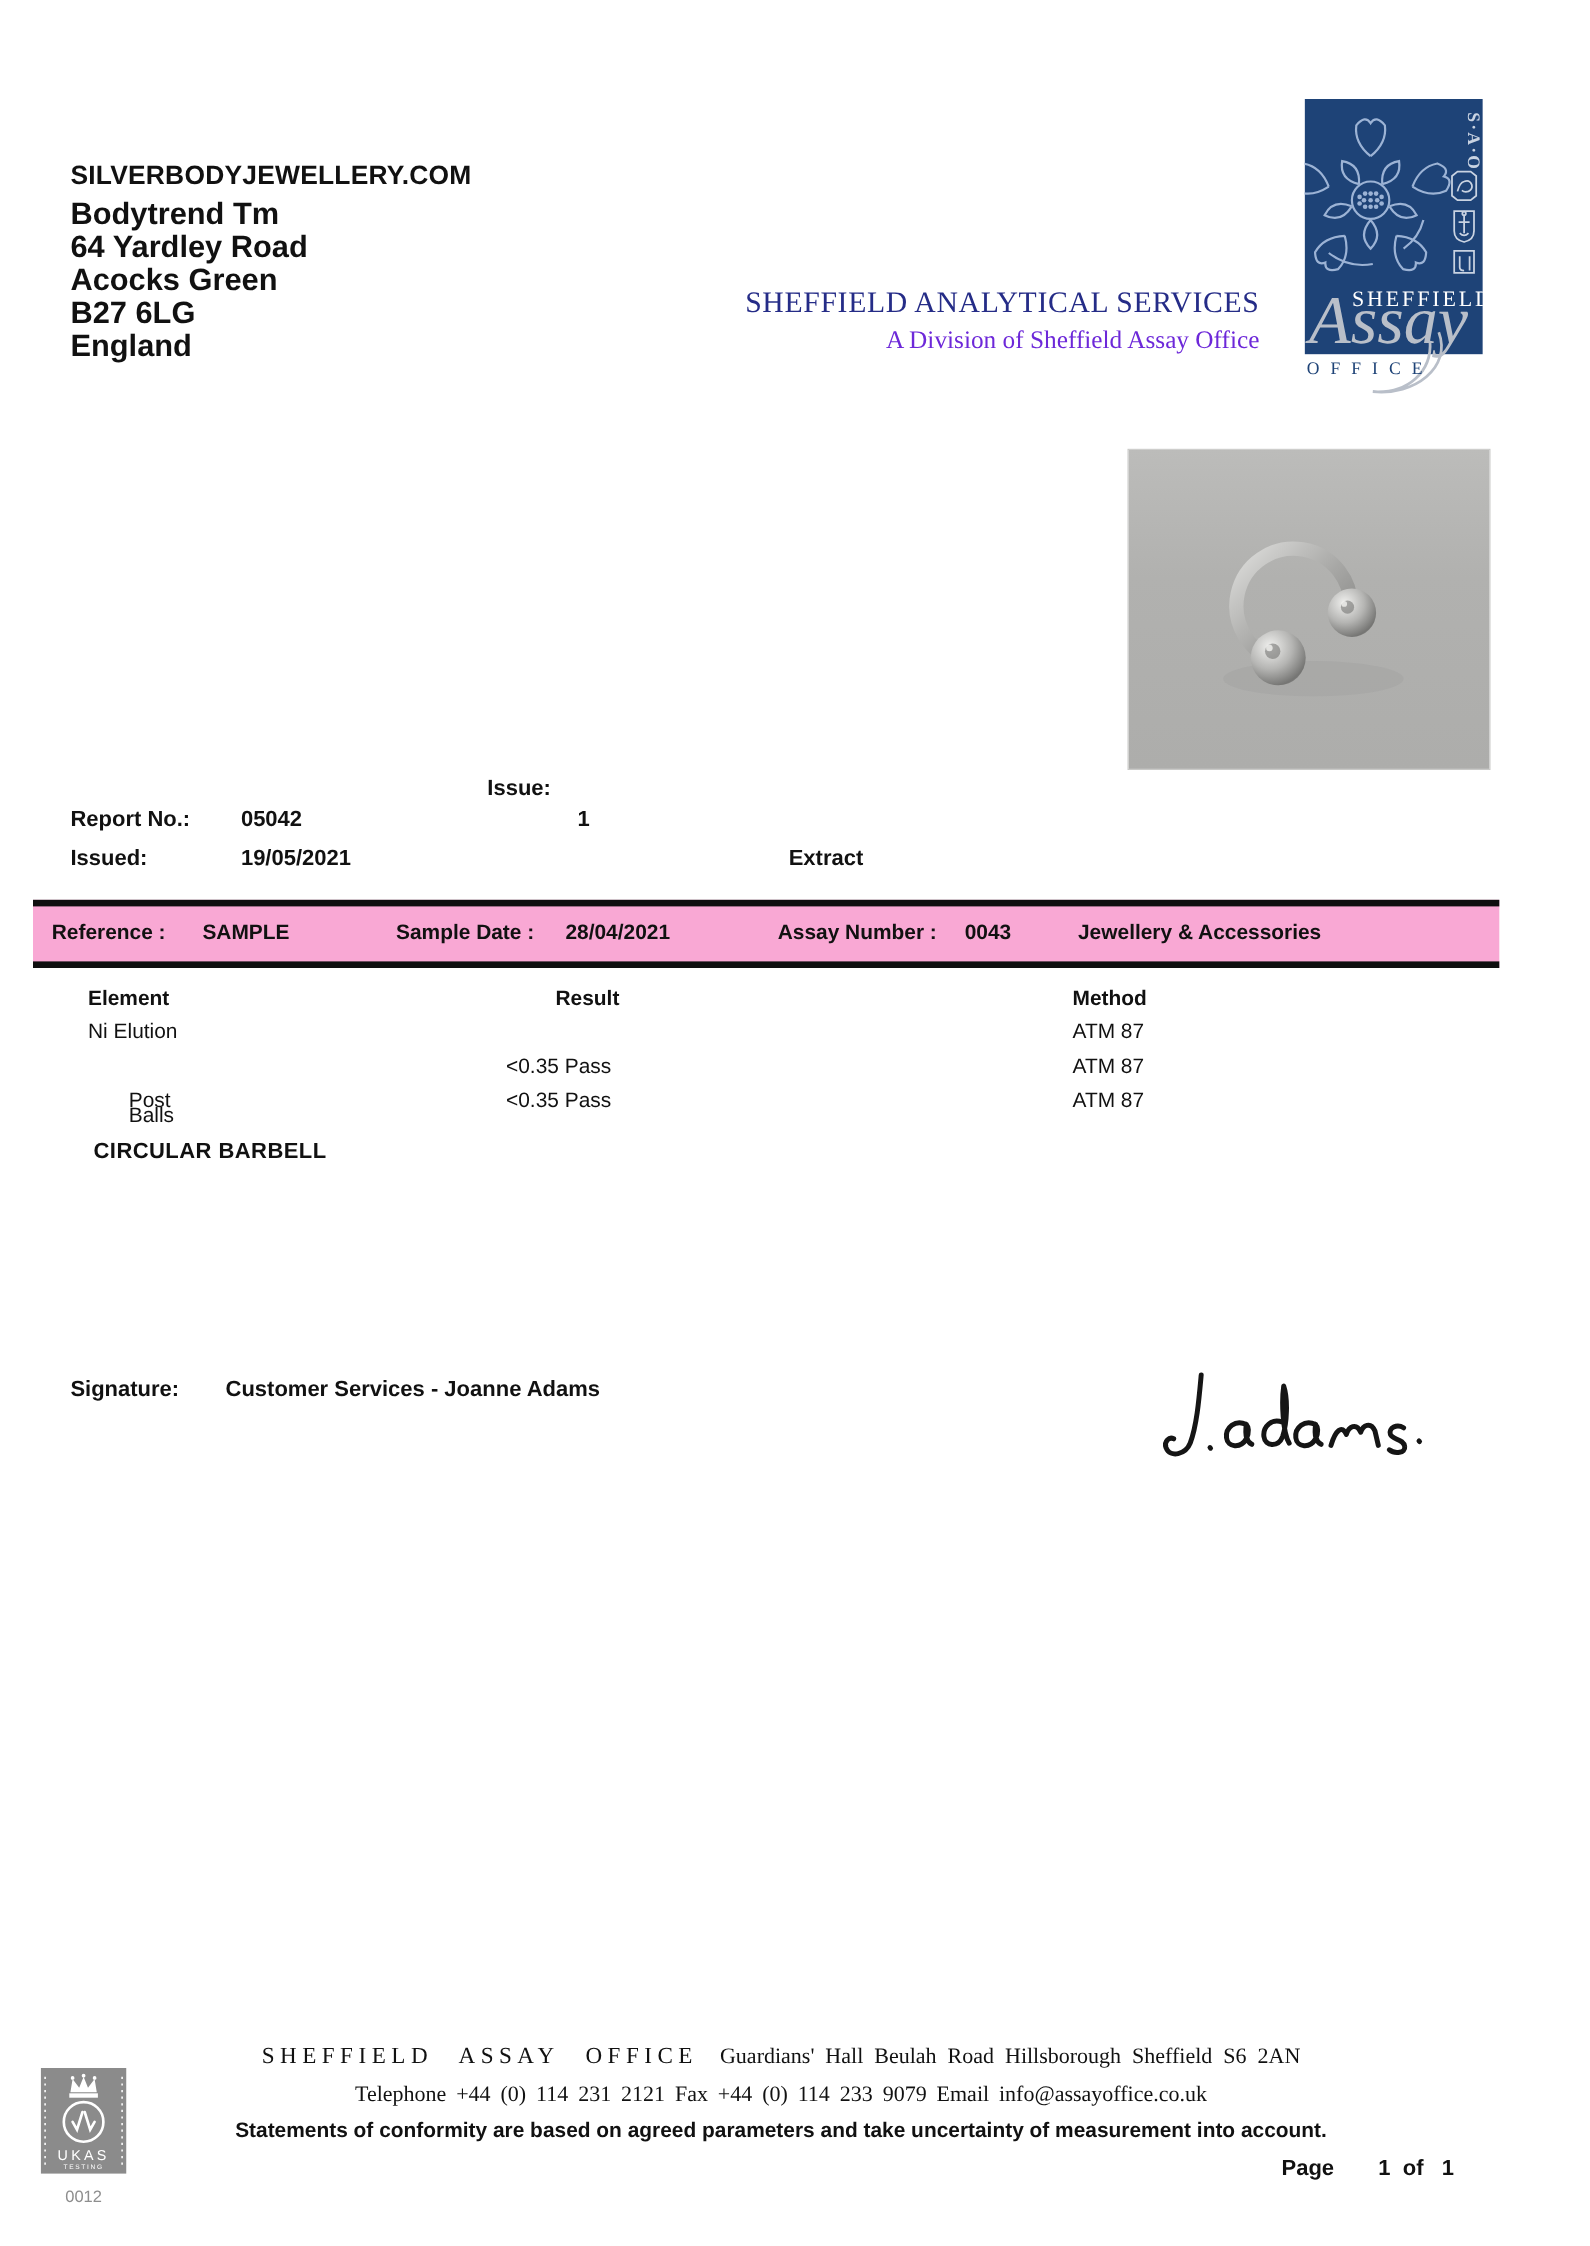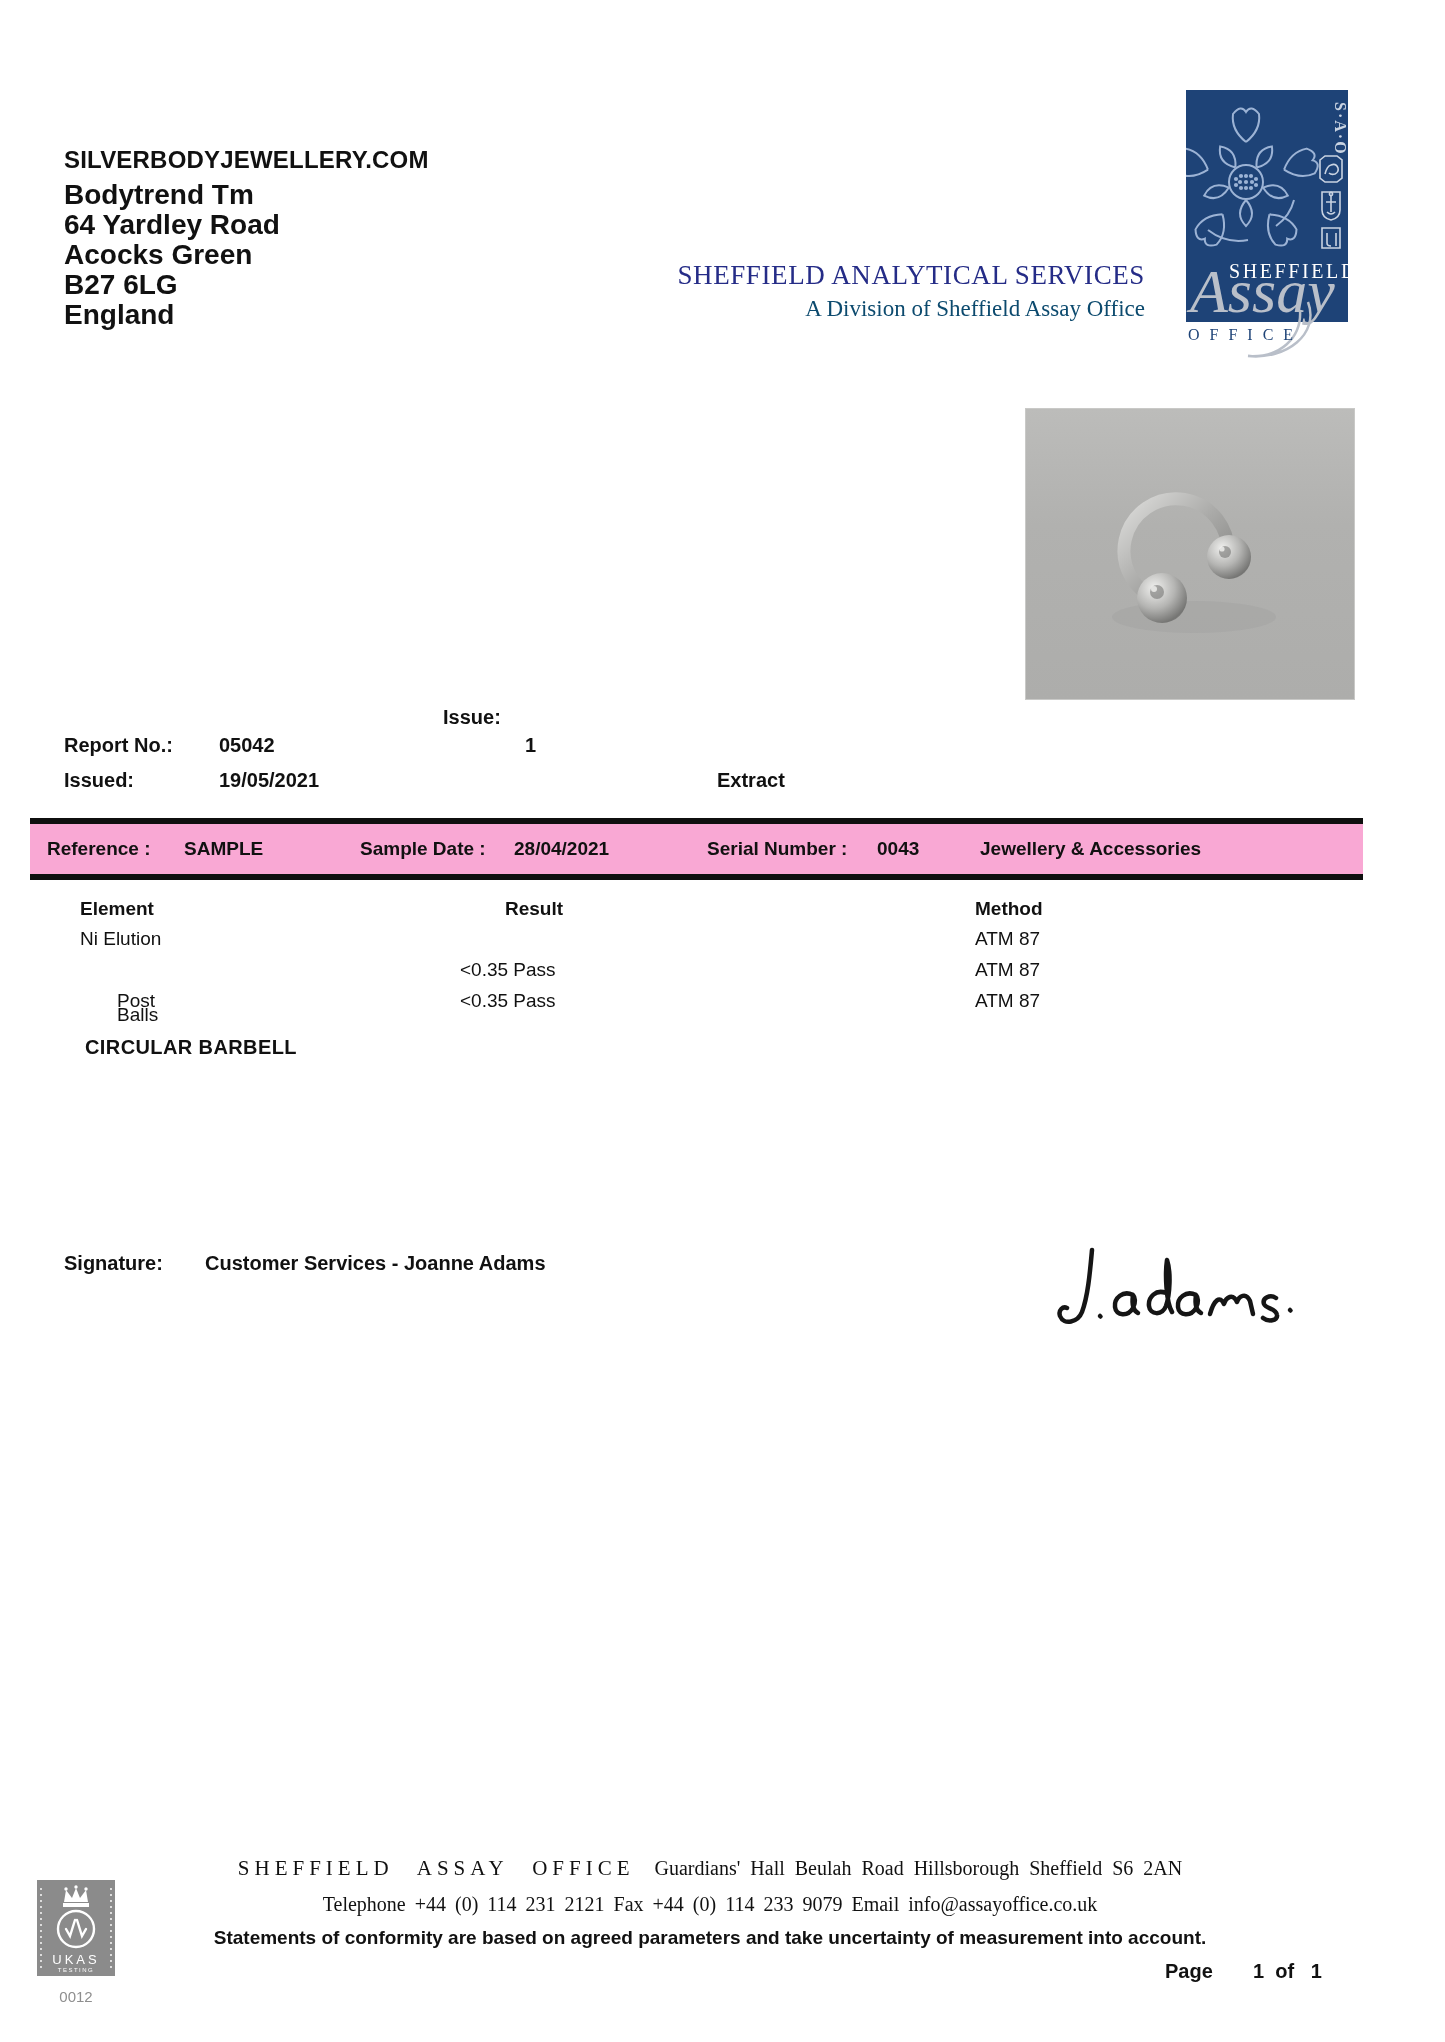--- a/index.html
+++ b/index.html
@@ -5,21 +5,21 @@
   html,body{margin:0;padding:0;background:#e8e8e8;}
   .page{position:relative;width:1445px;height:2042px;background:#ffffff;margin:0 auto;
         font-family:"Liberation Sans",sans-serif;color:#111;overflow:hidden;}
   .abs{position:absolute;}
   
   .company{left:64px;top:146px;font-size:24px;font-weight:bold;letter-spacing:.2px;}
   .addr{left:64px;top:180px;font-size:28px;font-weight:bold;line-height:30px;}
   
   .division{left:560px;top:260px;width:585px;text-align:right;font-family:"Liberation Serif",serif;}
   .division .t1{font-size:27px;color:#252c87;letter-spacing:.6px;}
-  .division .t2{font-size:23px;color:#0c4a6e;margin-top:5px;}
+  .division .t2{font-size:23px;color:#6d28d9;margin-top:5px;}
   
   .meta{font-size:20px;font-weight:bold;}
   
   .refbar{left:30px;top:818px;width:1333px;height:62px;background:#f9a8d4;
           border-top:6px solid #0f0f0f;border-bottom:6px solid #0f0f0f;box-sizing:border-box;}
   .refbar span{position:absolute;top:0;line-height:49px;font-size:19px;font-weight:bold;white-space:nowrap;}
   
   .cell{font-size:19px;white-space:nowrap;}
   .hdr{font-weight:bold;}
   .itemname{left:85px;top:1036px;font-size:20px;font-weight:bold;letter-spacing:.4px;}
@@ -149,21 +149,21 @@
   <span class="abs meta" style="left:525px;top:734px;">1</span>
   <span class="abs meta" style="left:64px;top:769px;">Issued:</span>
   <span class="abs meta" style="left:219px;top:769px;">19/05/2021</span>
   <span class="abs meta" style="left:717px;top:769px;">Extract</span>
 
   <div class="abs refbar">
     <span style="left:17px;">Reference :</span>
     <span style="left:154px;">SAMPLE</span>
     <span style="left:330px;">Sample Date :</span>
     <span style="left:484px;">28/04/2021</span>
-    <span style="left:677px;">Serial Number :</span>
+    <span style="left:677px;">Assay Number :</span>
     <span style="left:847px;">0043</span>
     <span style="left:950px;">Jewellery &amp; Accessories</span>
   </div>
 
   <span class="abs cell hdr" style="left:80px;top:898px;">Element</span>
   <span class="abs cell hdr" style="left:505px;top:898px;">Result</span>
   <span class="abs cell hdr" style="left:975px;top:898px;">Method</span>
 
   <div>
     <span class="abs cell" style="left:80px;top:928px;">Ni Elution</span>

